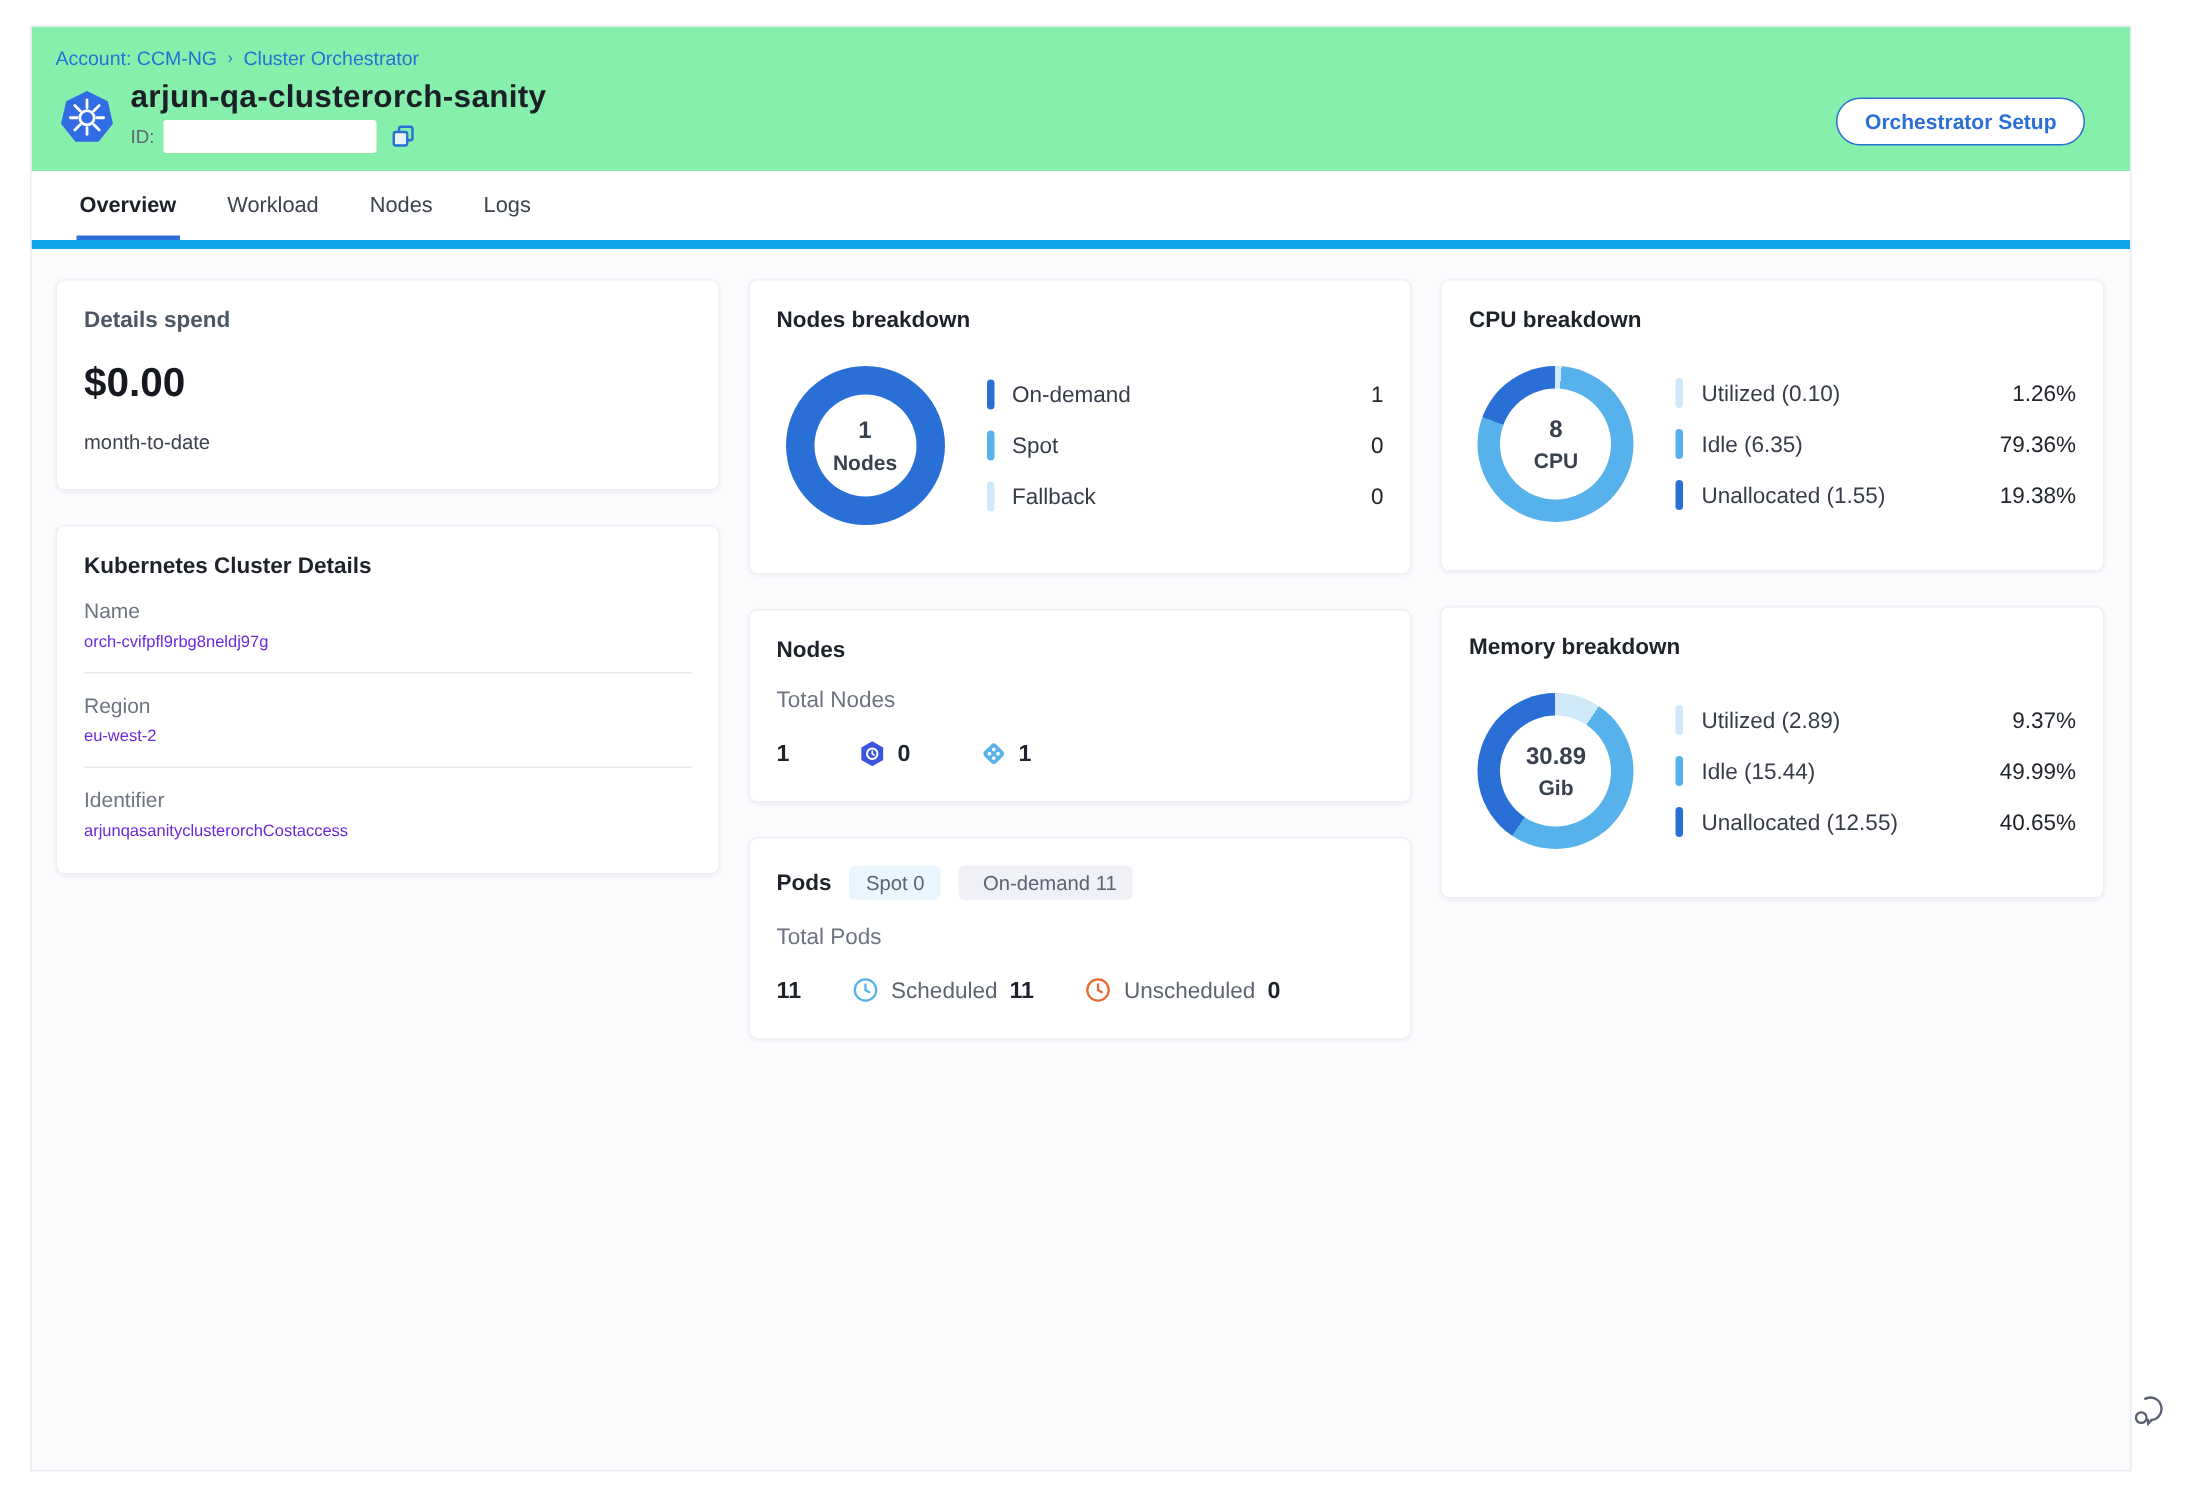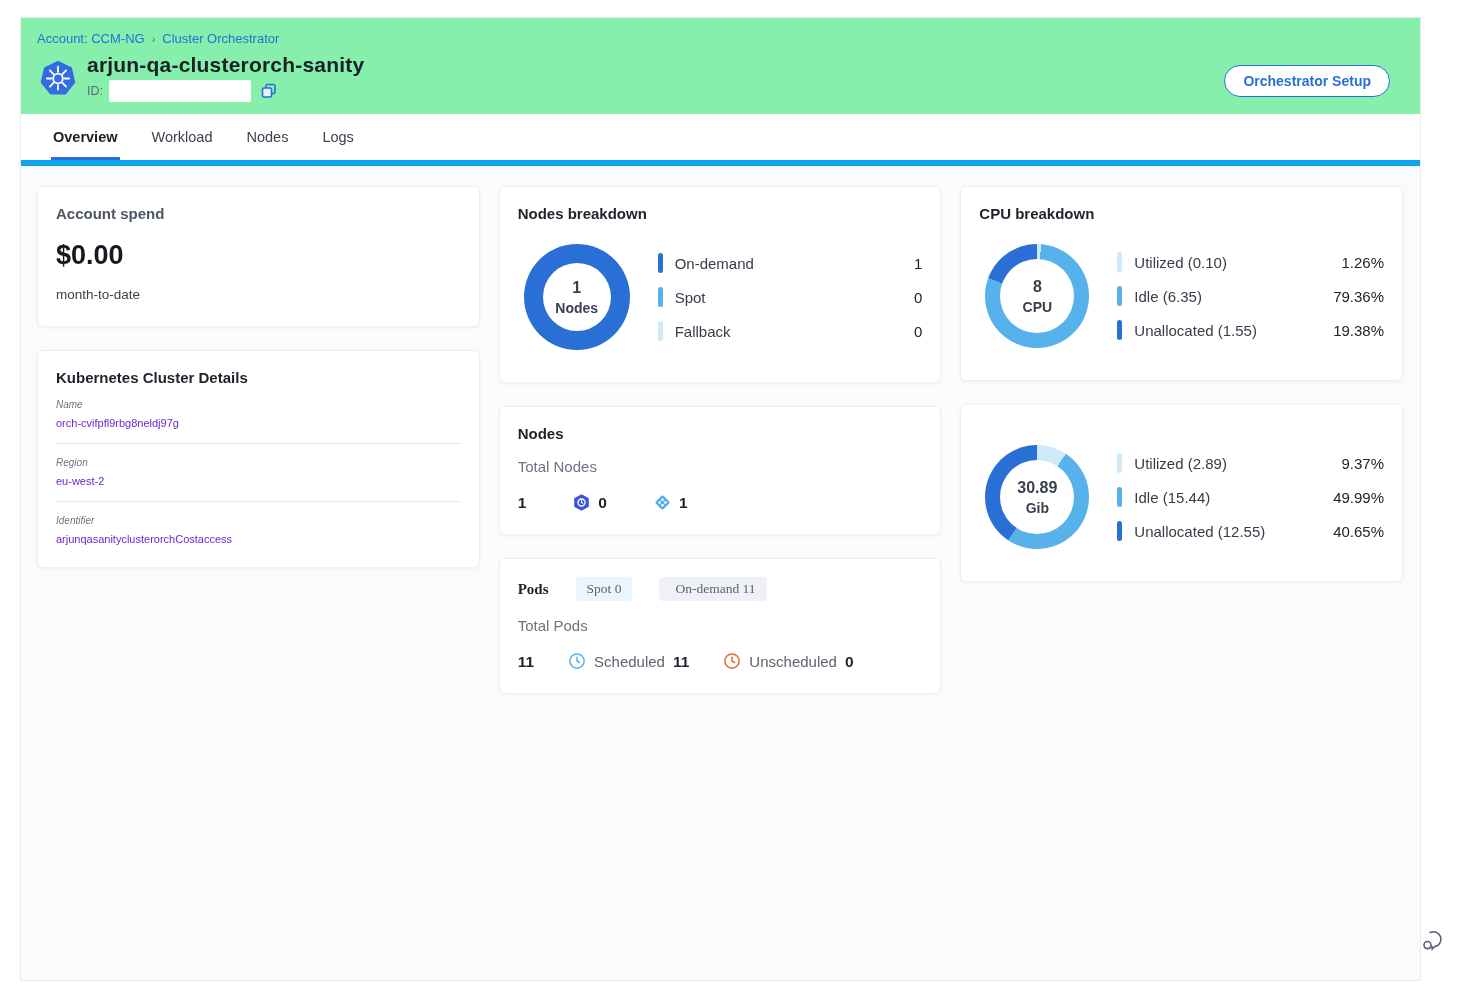--- a/index.html
+++ b/index.html
@@ -41,21 +41,21 @@
   .card-title.muted { color: #4d5664; }
 
   
   .spend-amount { font-size: 27px; font-weight: 800; color: #16191f; margin: 18px 0 16px; }
   .spend-period { font-size: 13.5px; color: #3c424d; margin-bottom: 6px; }
 
   
   .detail-field { padding: 13px 0 14px; border-bottom: 1px solid #e7e9ed; }
   .detail-field:last-child { border-bottom: none; padding-bottom: 4px; }
   .detail-field:first-of-type { margin-top: 8px; }
-  .field-label { font-size: 10px; color: #6e7582; margin-bottom: 7px; font-style: italic; }
+  .field-label { font-size: 14px; color: #6e7582; margin-bottom: 7px; }
   .field-value { font-size: 11px; color: #6d28d9; }
 
   
   .donut-row { display: flex; align-items: center; margin: 22px 0 14px 6px; gap: 28px; }
   .donut-wrap { position: relative; flex: 0 0 auto; }
   .donut { border-radius: 50%; position: relative; }
   .donut.thick { width: 106px; height: 106px; }
   .donut.thin { width: 104px; height: 104px; }
   .donut-hole { position: absolute; background: #ffffff; border-radius: 50%;
     display: flex; flex-direction: column; align-items: center; justify-content: center; }
@@ -70,21 +70,21 @@
   .legend-value { font-size: 15px; color: #20252d; text-align: right; white-space: nowrap; }
 
   
   .total-label { font-size: 15px; color: #6d7380; margin-top: 16px; }
   .stats-row { display: flex; align-items: center; margin-top: 18px; margin-bottom: 4px; }
   .stat-num { font-size: 15.5px; font-weight: bold; color: #1e232b; }
   .stat-icon { width: 19px; height: 19px; margin-right: 7px; display: inline-flex; }
   .stat-group { display: flex; align-items: center; }
   .gap-lg { margin-left: 46px; } .gap-md { margin-left: 34px; }
   .stat-text { font-size: 15px; color: #5d6470; margin-right: 8px; }
-  .pods-title-row { display: flex; align-items: center; gap: 27px; font-family: Liberation Serif, serif; }
+  .pods-title-row { display: flex; align-items: center; gap: 12px; }
   .badge { font-size: 13.5px; color: #5b6472; border-radius: 4px; padding: 4px 11px; }
   .badge.spot { background: #e9f6fd; }
   .badge.ondemand { background: #f0f1f7; padding-left: 16px; }
 
   .chat-fab { position: absolute; right: 15px; top: 928px; width: 25px; height: 25px; cursor: pointer; }
 </style>
 </head>
 <body>
 
 <div class="app-canvas">
@@ -133,21 +133,21 @@
     <div class="tab active">Overview</div>
     <div class="tab">Workload</div>
     <div class="tab">Nodes</div>
     <div class="tab">Logs</div>
   </nav>
 
   <main class="content">
 
     <div class="col">
       <section class="card">
-        <div class="card-title muted">Account spend</div>
+        <div class="card-title muted">Details spend</div>
         <div class="spend-amount">$0.00</div>
         <div class="spend-period">month-to-date</div>
       </section>
 
       <section class="card">
         <div class="card-title">Kubernetes Cluster Details</div>
         <div class="detail-field">
           <div class="field-label">Name</div>
           <div class="field-value">orch-cvifpfl9rbg8neldj97g</div>
         </div>
@@ -283,20 +283,21 @@
             <div class="legend-row">
               <span class="legend-marker" style="background-color: rgb(42, 111, 214);"></span>
               <span class="legend-label">Unallocated (1.55)</span>
               <span class="legend-value">19.38%</span>
             </div>
           </div>
         </div>
       </section>
 
       <section class="card">
+        <div class="card-title">Memory breakdown</div>
         <div class="donut-row">
           <div class="donut-wrap">
             <div class="donut thin" style="background: conic-gradient(rgb(207, 233, 249) 0%, rgb(207, 233, 249) 9.37%, rgb(87, 177, 234) 9.37%, rgb(87, 177, 234) 59.36%, rgb(42, 111, 214) 59.36%, rgb(42, 111, 214) 100.01%);">
               <div class="donut-hole">
                 <span class="donut-center-value">30.89</span>
                 <span class="donut-center-label">Gib</span>
               </div>
             </div>
           </div>
           <div class="legend">

